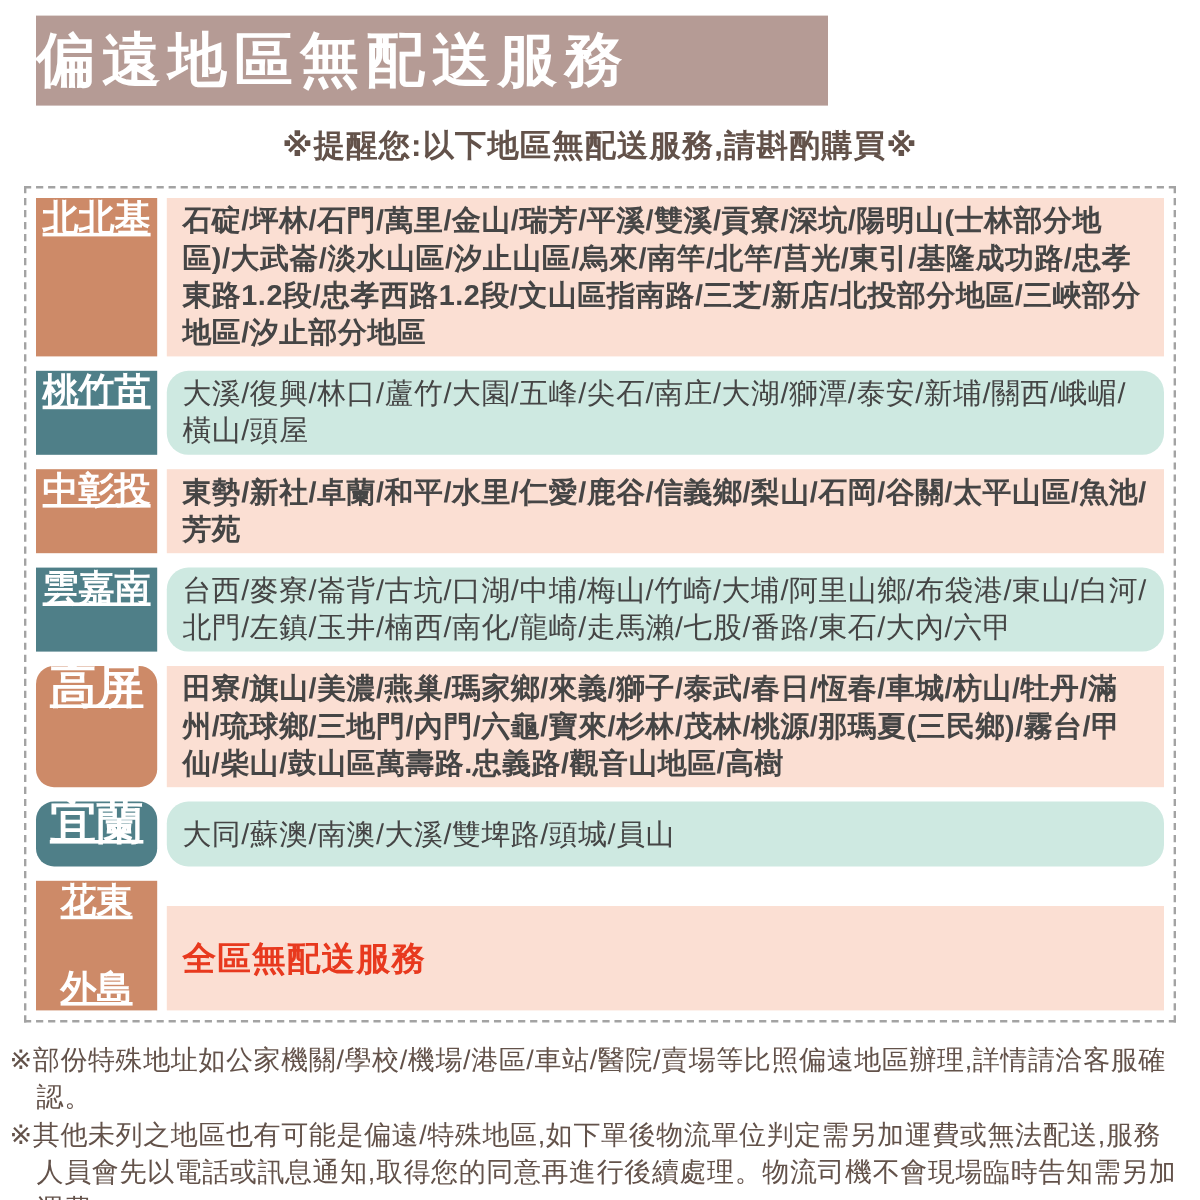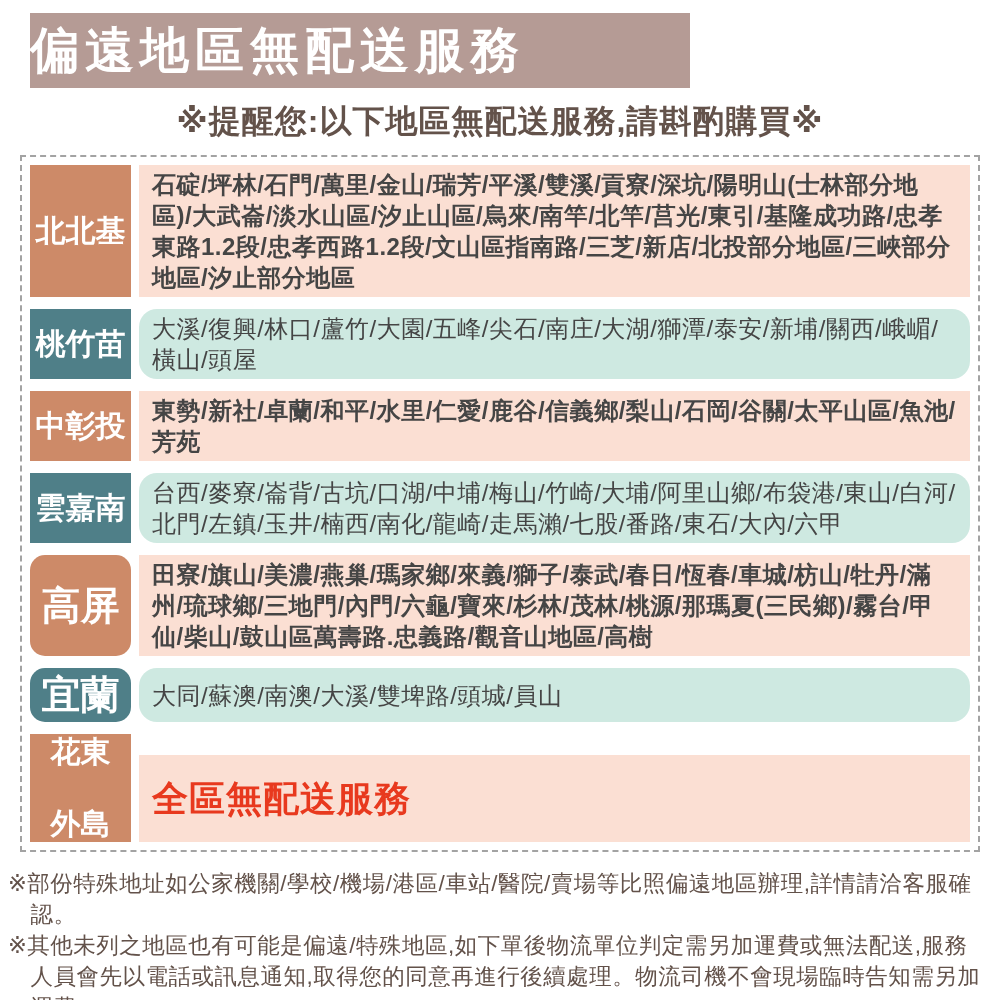--- a/index.html
+++ b/index.html
@@ -22,49 +22,49 @@
   .title-bar .t{
     color:#ffffff;font-size:49px;font-weight:bold;letter-spacing:6px;white-space:nowrap;
   }
   .update-box{
     width:283px;height:75px;background:var(--beige);
     display:flex;align-items:center;justify-content:center;
   }
   .update-box .t{color:var(--beige-text);font-size:34px;letter-spacing:1px;}
   .subtitle{
     margin-top:12px;text-align:center;color:var(--brown);
-    font-size:32px;font-weight:bold;letter-spacing:1px;height:42px;line-height:42px;
+    font-size:26px;font-weight:bold;letter-spacing:1px;height:42px;line-height:42px;
   }
   .board{
     margin:13px 20px 0 20px;width:960px;
     border:2px dashed var(--dash);
     padding:8px 8px;
     display:flex;flex-direction:column;gap:12px;
   }
   .row{display:flex;gap:8px;align-items:stretch;}
   .region{
     width:101px;flex:0 0 101px;display:flex;flex-direction:column;
-    align-items:center;justify-content:center;
+    align-items:center;justify-content:flex-start;
     color:#ffffff;font-weight:bold;font-size:30px;line-height:36px;
-    text-align:center;white-space:nowrap;
+    text-align:center;white-space:nowrap;text-decoration:underline;
   }
   .region.large{font-size:39px;border-radius:15px;}
   .region.salmon{background:var(--salmon);}
   .region.teal{background:var(--teal);}
   .areas{
     flex:1;display:flex;align-items:center;
     padding:4px 13px;font-size:24px;line-height:31px;color:var(--ink);
     letter-spacing:0.5px;
   }
   .areas.pink{background:var(--pink);font-weight:bold;}
   .areas.mint{background:var(--mint);border-radius:18px;}
   .row-1 .region{min-height:132px;}
   .row-6 .region{min-height:54px;}
   .row-7 .region{min-height:78px;gap:36px;}
-  .areas.no-service{color:var(--red);font-size:36px;letter-spacing:1px;margin-top:21px;}
+  .areas.no-service{color:var(--red);font-size:28px;letter-spacing:1px;margin-top:21px;}
   .footnotes{margin:16px 10px 0 8px;}
   .footnote{
     color:var(--brown);font-size:22.5px;line-height:31px;
     padding-left:1em;text-indent:-1em;letter-spacing:0.5px;
   }
 </style>
 </head>
 <body>
 
 <div class="header">

